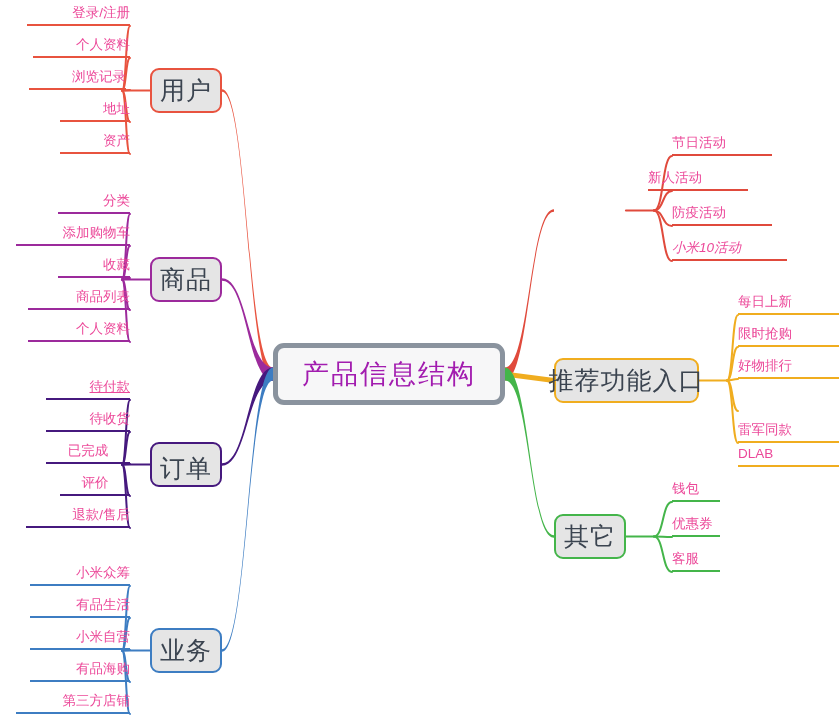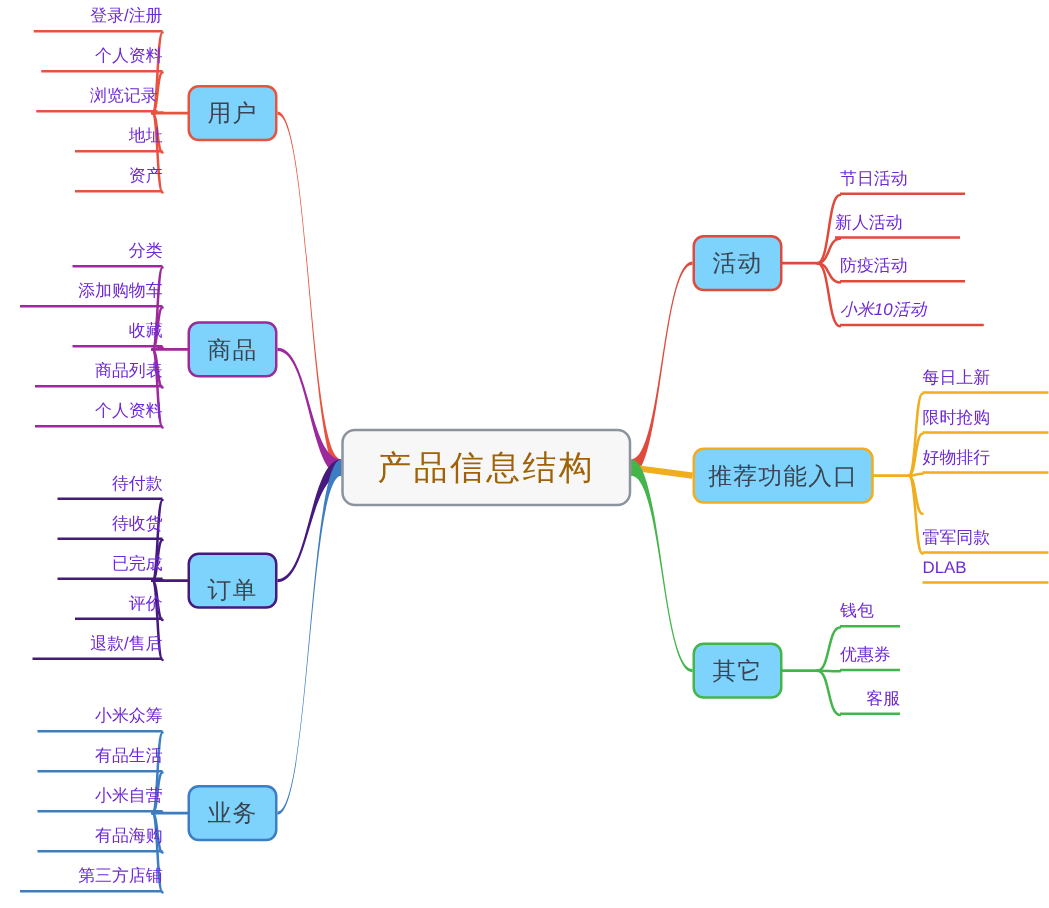--- a/index.html
+++ b/index.html
@@ -31,38 +31,38 @@
     display: flex;
     align-items: center;
     justify-content: center;
     background: #fbfbfb;
     border-radius: 9px;
     white-space: nowrap;
     color: #3b4450;
   }
   .node-root {
     background: #f7f7f8;
-    border: 2px solid #22c55e;
+    border: 5px solid #22c55e;
     border-radius: 11px;
     font-size: 27px;
     letter-spacing: 2px;
-    color: #a16207;
+    color: #a21caf;
   }
   .node-branch {
     border-width: 2px;
     border-style: solid;
-    font-size: 19px;
+    font-size: 25px;
     letter-spacing: 1px;
-    background: #7dd3fc;
+    background: #e5e5e5;
   }
   .leaf {
     position: absolute;
     box-sizing: border-box;
     font-size: 13.5px;
-    color: #6d28d9;
+    color: #ec4899;
     white-space: nowrap;
     line-height: 1;
     padding-bottom: 5px;
     border-bottom-width: 2px;
     border-bottom-style: solid;
     display: flex;
     align-items: flex-end;
   }
   .leaf-left {
     justify-content: flex-end;
@@ -160,30 +160,30 @@
     </div>
     <div class="leaf leaf-left" style="left: 28px; top: 287px; width: 102px; height: 23px; border-bottom-color: rgb(156, 42, 156);">
       <span>商品列表</span>
     </div>
     <div class="leaf leaf-left" style="left: 28px; top: 319px; width: 102px; height: 23px; border-bottom-color: rgb(156, 42, 156);">
       <span>个人资料</span>
     </div>
     <div class="node node-branch" style="left: 150px; top: 442px; width: 72px; height: 45px; border-color: rgb(70, 25, 126); align-items: flex-end;">
       <span>订单</span>
     </div>
-    <div class="leaf leaf-left" style="left: 46px; top: 377px; width: 84px; height: 23px; border-bottom-color: rgb(70, 25, 126);">
+    <div class="leaf leaf-left" style="left: 46px; top: 377px; width: 84px; height: 23px; border-bottom-color: rgb(70, 25, 126); text-decoration: underline;">
       <span>待付款</span>
     </div>
     <div class="leaf leaf-left" style="left: 46px; top: 409px; width: 84px; height: 23px; border-bottom-color: rgb(70, 25, 126);">
       <span>待收货</span>
     </div>
-    <div class="leaf leaf-left" style="left: 46px; top: 441px; width: 84px; height: 23px; border-bottom-color: rgb(70, 25, 126);">
+    <div class="leaf leaf-left" style="left: 46px; top: 441px; width: 84px; height: 23px; border-bottom-color: rgb(70, 25, 126); justify-content: center;">
       <span>已完成</span>
     </div>
-    <div class="leaf leaf-left" style="left: 60px; top: 473px; width: 70px; height: 23px; border-bottom-color: rgb(70, 25, 126);">
+    <div class="leaf leaf-left" style="left: 60px; top: 473px; width: 70px; height: 23px; border-bottom-color: rgb(70, 25, 126); justify-content: center;">
       <span>评价</span>
     </div>
     <div class="leaf leaf-left" style="left: 26px; top: 505px; width: 104px; height: 23px; border-bottom-color: rgb(70, 25, 126);">
       <span>退款/售后</span>
     </div>
     <div class="node node-branch" style="left: 150px; top: 628px; width: 72px; height: 45px; border-color: rgb(61, 125, 194);">
       <span>业务</span>
     </div>
     <div class="leaf leaf-left" style="left: 30px; top: 563px; width: 100px; height: 23px; border-bottom-color: rgb(61, 125, 194);">
       <span>小米众筹</span>
@@ -193,27 +193,24 @@
     </div>
     <div class="leaf leaf-left" style="left: 30px; top: 627px; width: 100px; height: 23px; border-bottom-color: rgb(61, 125, 194); align-items: flex-end;">
       <span>小米自营</span>
     </div>
     <div class="leaf leaf-left" style="left: 30px; top: 659px; width: 100px; height: 23px; border-bottom-color: rgb(61, 125, 194);">
       <span>有品海购</span>
     </div>
     <div class="leaf leaf-left" style="left: 16px; top: 691px; width: 114px; height: 23px; border-bottom-color: rgb(61, 125, 194);">
       <span>第三方店铺</span>
     </div>
-    <div class="node node-branch" style="left: 554px; top: 188px; width: 72px; height: 45px; border-color: rgb(224, 74, 60);">
-      <span>活动</span>
-    </div>
     <div class="leaf leaf-right" style="left: 672px; top: 133px; width: 100px; height: 23px; border-bottom-color: rgb(224, 74, 60);">
       <span>节日活动</span>
     </div>
-    <div class="leaf leaf-right" style="left: 668px; top: 168px; width: 100px; height: 23px; border-bottom-color: rgb(224, 74, 60); align-items: flex-end;">
+    <div class="leaf leaf-right" style="left: 648px; top: 168px; width: 100px; height: 23px; border-bottom-color: rgb(224, 74, 60); align-items: flex-end;">
       <span>新人活动</span>
     </div>
     <div class="leaf leaf-right" style="left: 672px; top: 203px; width: 100px; height: 23px; border-bottom-color: rgb(224, 74, 60);">
       <span>防疫活动</span>
     </div>
     <div class="leaf leaf-right" style="left: 672px; top: 238px; width: 115px; height: 23px; border-bottom-color: rgb(224, 74, 60); font-style: italic;">
       <span>小米10活动</span>
     </div>
     <div class="node node-branch" style="left: 554px; top: 358px; width: 145px; height: 45px; border-color: rgb(240, 173, 31); justify-content: center;">
       <span>推荐功能入口</span>
@@ -235,16 +232,16 @@
     </div>
     <div class="node node-branch" style="left: 554px; top: 514px; width: 72px; height: 45px; border-color: rgb(68, 181, 74);">
       <span>其它</span>
     </div>
     <div class="leaf leaf-right" style="left: 672px; top: 479px; width: 48px; height: 23px; border-bottom-color: rgb(68, 181, 74);">
       <span>钱包</span>
     </div>
     <div class="leaf leaf-right" style="left: 672px; top: 514px; width: 48px; height: 23px; border-bottom-color: rgb(68, 181, 74);">
       <span>优惠券</span>
     </div>
-    <div class="leaf leaf-right" style="left: 672px; top: 549px; width: 48px; height: 23px; border-bottom-color: rgb(68, 181, 74); justify-content: flex-end;">
+    <div class="leaf leaf-right" style="left: 672px; top: 549px; width: 48px; height: 23px; border-bottom-color: rgb(68, 181, 74);">
       <span>客服</span>
     </div>
   </div>
 
 </body></html>

